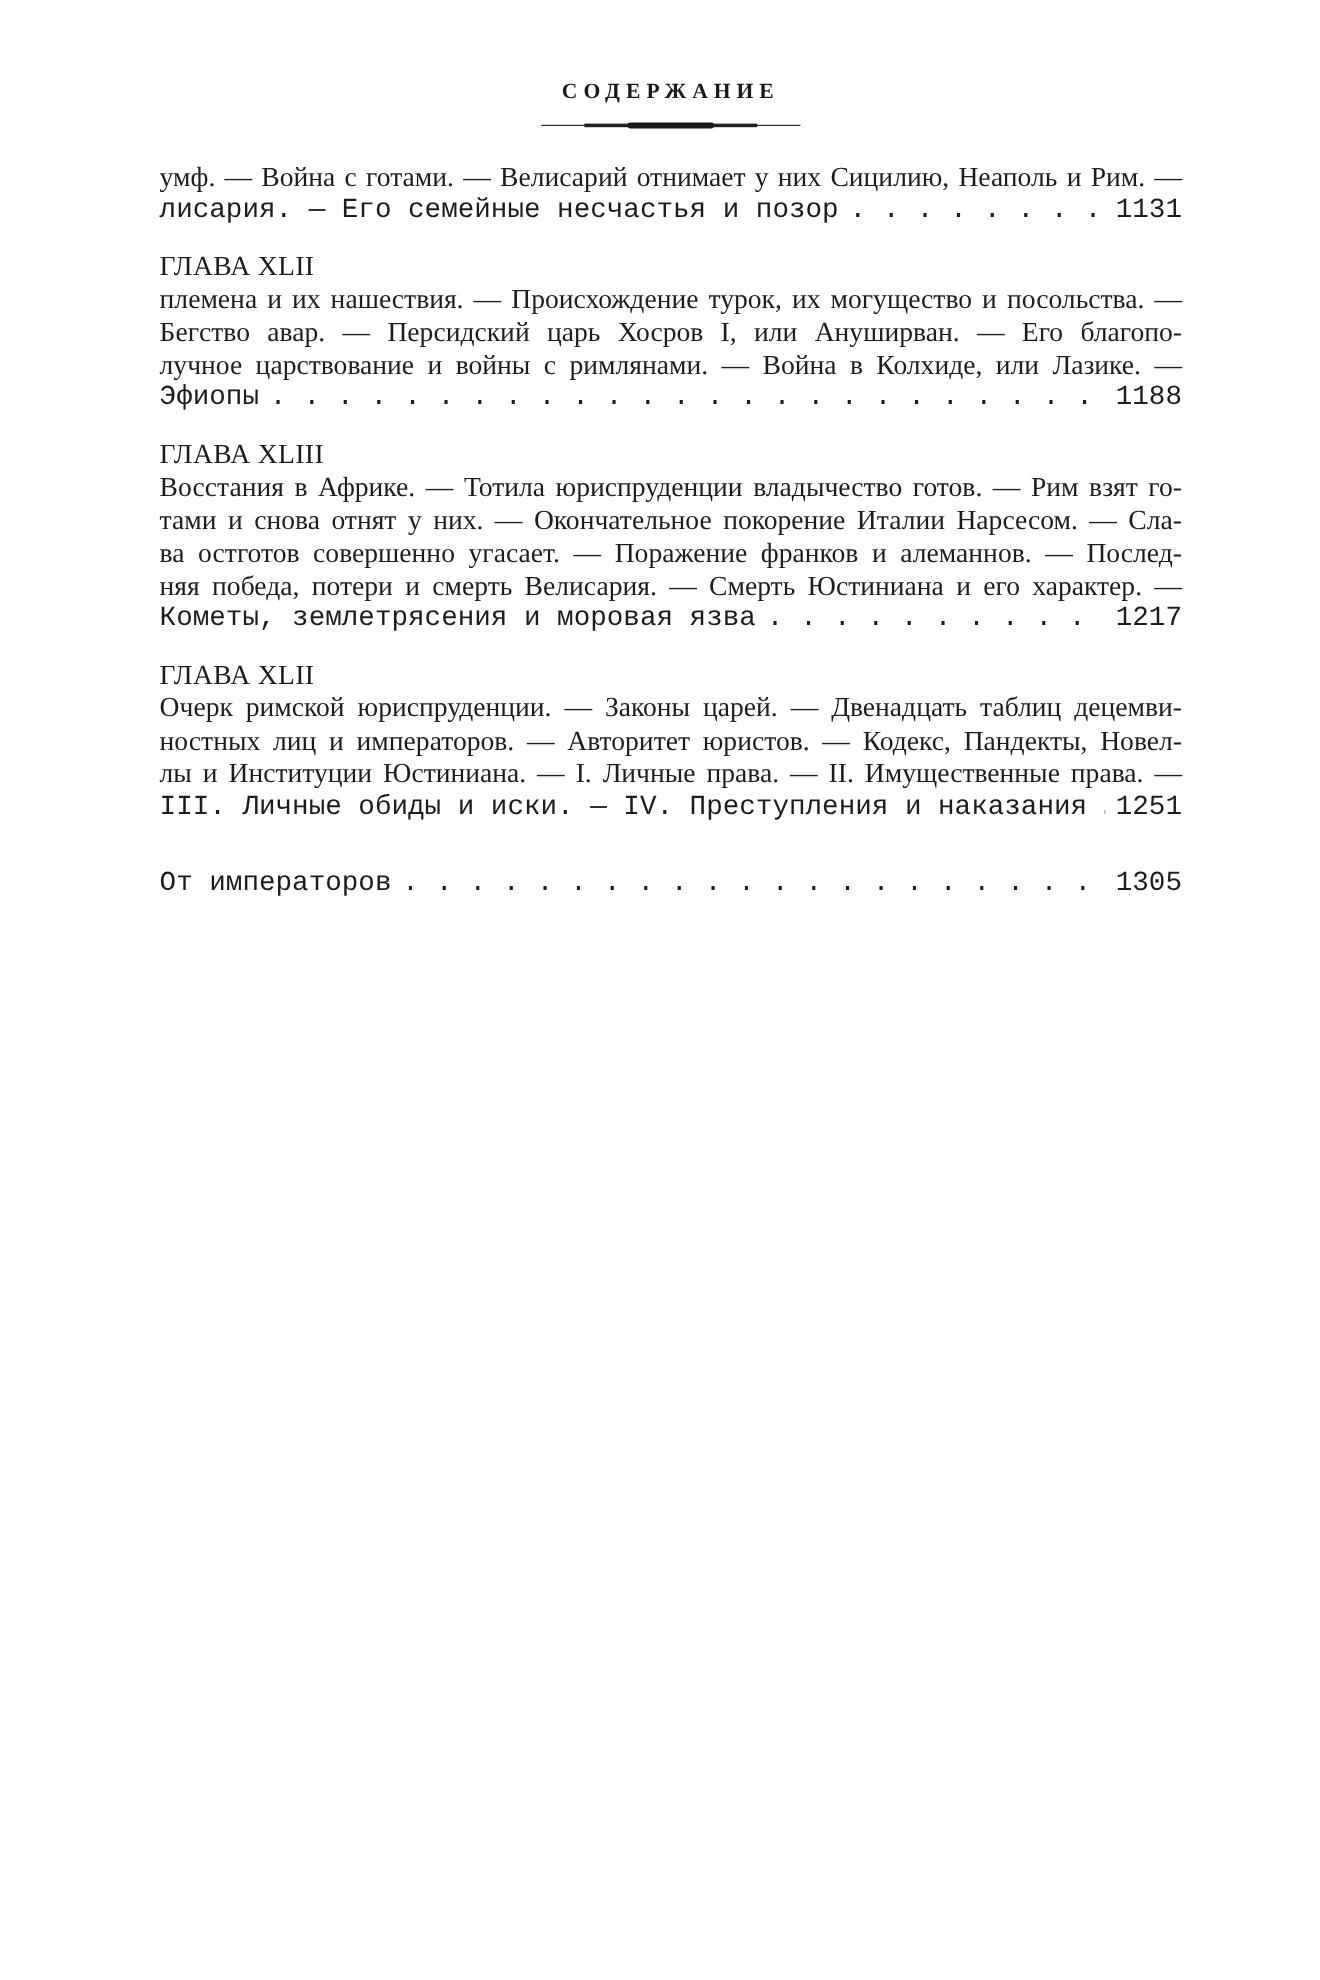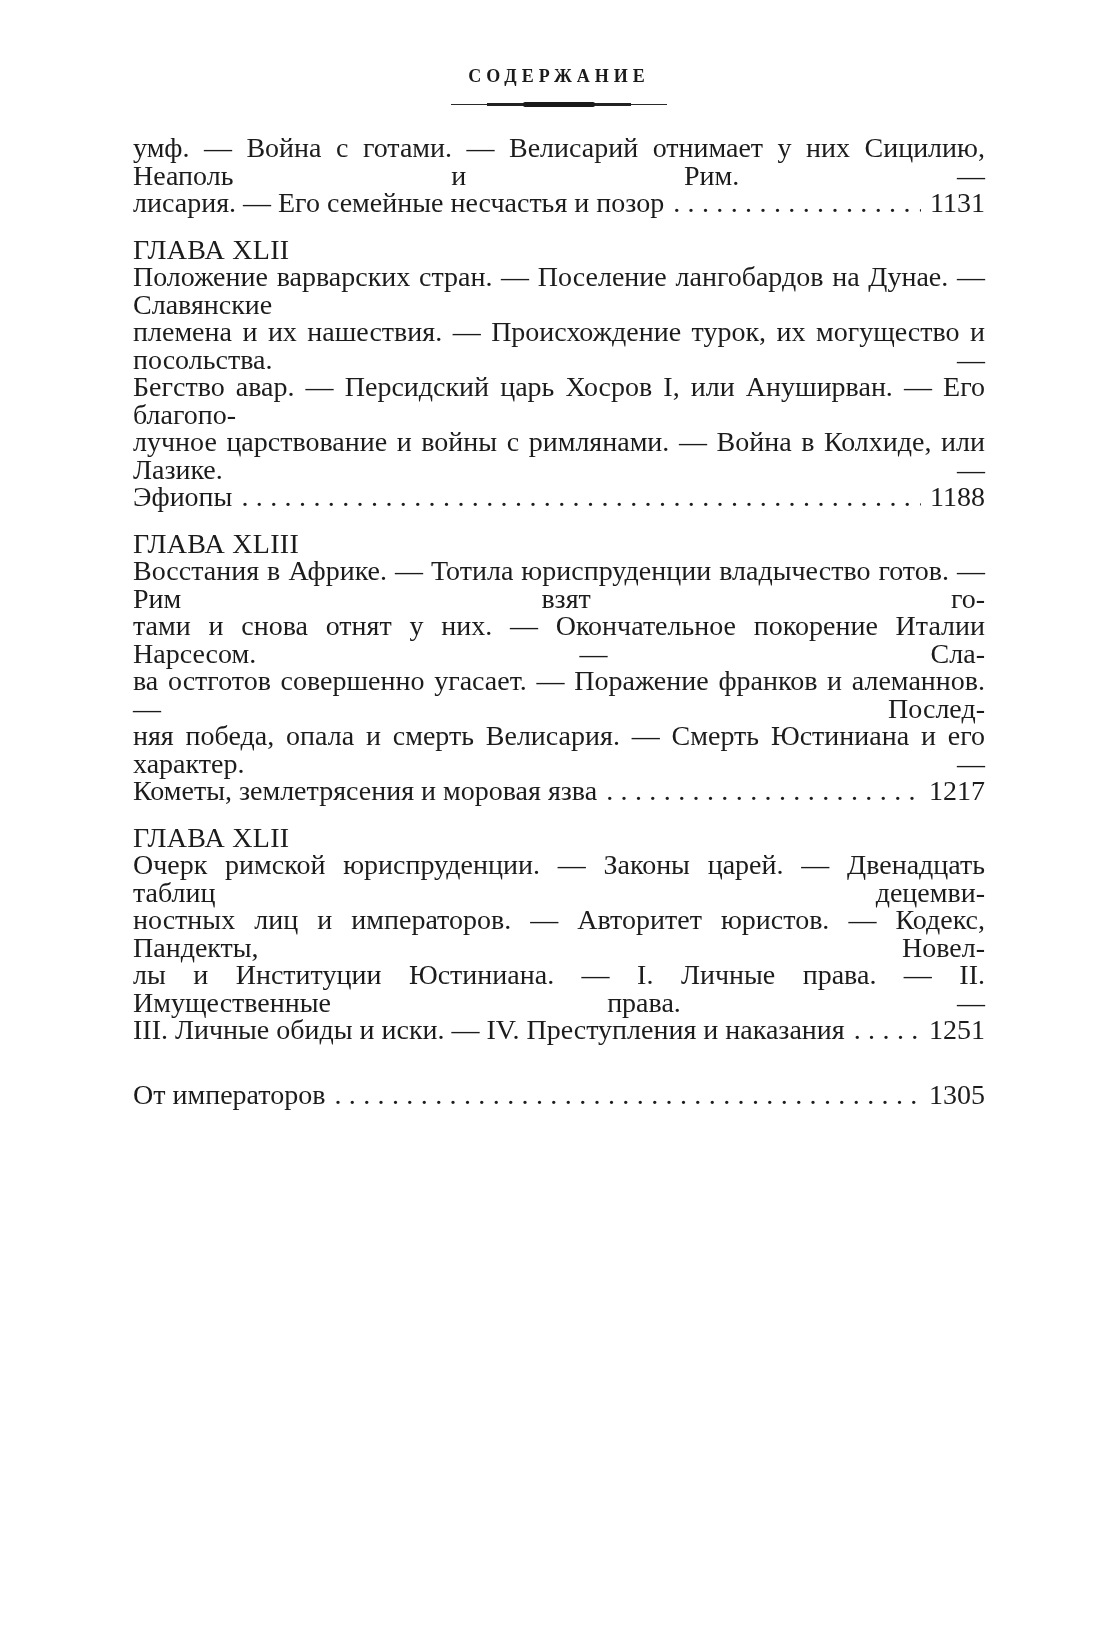--- a/index.html
+++ b/index.html
@@ -41,37 +41,38 @@
   .rule-mid {
     position: absolute; left: 36px; right: 36px; top: 1px; height: 3px;
     background: #222222;
   }
   .rule-thick {
     position: absolute; left: 72px; right: 72px; top: 0; height: 5px;
     background: #1a1a1a; border-radius: 2px;
   }
   .entries {
     margin-top: 26px;
-    font-size: 28px;
+    font-size: 23px;
     line-height: 27.5px;
   }
   .entry + .entry { margin-top: 19px; }
   .entry.extra-gap { margin-top: 37px; }
   .chapter-heading {
     letter-spacing: 0.3px;
   }
   .line {
     text-align: justify;
     text-align-last: justify;
     text-justify: inter-word;
     white-space: normal;
   }
   .leader-line {
     display: flex;
     align-items: baseline;
+    font-family: Liberation Mono, monospace;
   }
   .frag { white-space: nowrap; }
   .dots {
     flex: 1 1 auto;
     overflow: hidden;
     white-space: nowrap;
     margin-left: 9px;
     margin-right: 9px;
     letter-spacing: 0.2px;
   }
@@ -103,39 +104,38 @@
     <div class="line leader-line">
       <span class="frag">лисария. — Его семейные несчастья и позор</span>
       <span class="dots">. . . . . . . . . . . . . . . . . . . . . . . . . . . . . . . . . . . . . . . . . . . . . . . . . . . . . . . . . . . . . . . . . . . . . . . . . . . . . . . . . . . . . . . . . . . . . . . . . . . . . . . .</span>
       <span class="page-num">1131</span>
     </div>
   </div>
 
   <div class="entry">
     <div class="chapter-heading">ГЛАВА XLII</div>
     <div class="lines">
-            <div class="line">Положение варварских стран. — Поселение лангобардов на Дунае. — Славянские</div>
             <div class="line">племена и их нашествия. — Происхождение турок, их могущество и посольства. —</div>
             <div class="line">Бегство авар. — Персидский царь Хосров I, или Ануширван. — Его благопо-</div>
             <div class="line">лучное царствование и войны с римлянами. — Война в Колхиде, или Лазике. —</div>
           </div>
     <div class="line leader-line">
       <span class="frag">Эфиопы</span>
       <span class="dots">. . . . . . . . . . . . . . . . . . . . . . . . . . . . . . . . . . . . . . . . . . . . . . . . . . . . . . . . . . . . . . . . . . . . . . . . . . . . . . . . . . . . . . . . . . . . . . . . . . . . . . . .</span>
       <span class="page-num">1188</span>
     </div>
   </div>
 
   <div class="entry">
     <div class="chapter-heading">ГЛАВА XLIII</div>
     <div class="lines">
             <div class="line">Восстания в Африке. — Тотила юриспруденции владычество готов. — Рим взят го-</div>
             <div class="line">тами и снова отнят у них. — Окончательное покорение Италии Нарсесом. — Сла-</div>
             <div class="line">ва остготов совершенно угасает. — Поражение франков и алеманнов. — Послед-</div>
-            <div class="line">няя победа, опала и смерть Велисария. — Смерть Юстиниана и его характер. —</div>
+            <div class="line">няя победа, потери и смерть Велисария. — Смерть Юстиниана и его характер. —</div>
           </div>
     <div class="line leader-line">
       <span class="frag">Кометы, землетрясения и моровая язва</span>
       <span class="dots">. . . . . . . . . . . . . . . . . . . . . . . . . . . . . . . . . . . . . . . . . . . . . . . . . . . . . . . . . . . . . . . . . . . . . . . . . . . . . . . . . . . . . . . . . . . . . . . . . . . . . . . .</span>
       <span class="page-num">1217</span>
     </div>
   </div>
 
   <div class="entry">
     <div class="chapter-heading">ГЛАВА XLII</div>

